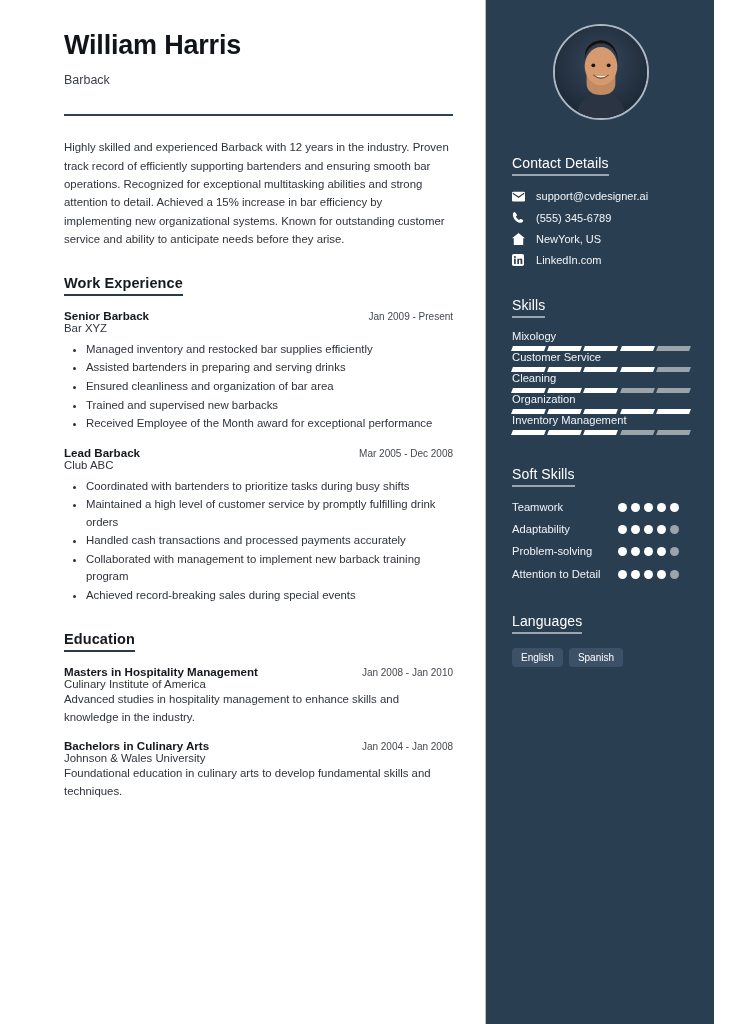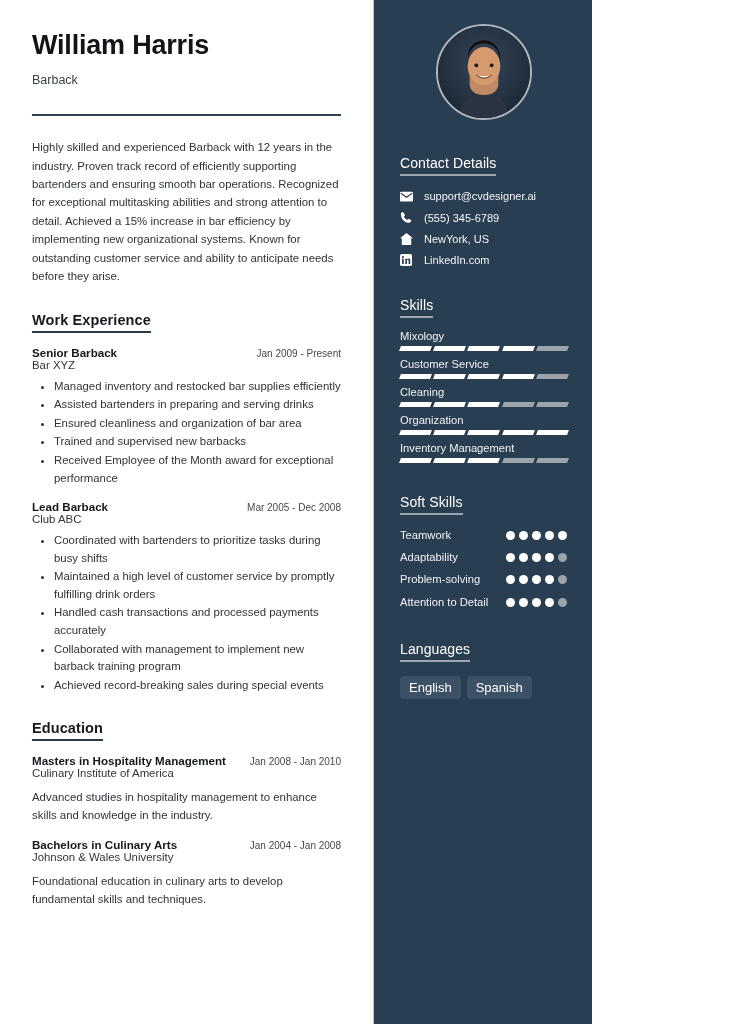--- a/index.html
+++ b/index.html
@@ -7,23 +7,24 @@
   body {
     width: 730px;
     height: 1024px;
     font-family: "Liberation Sans", sans-serif;
     background: #ffffff;
     overflow: hidden;
   }
 
   .resume {
     display: flex;
-    width: 592px;
+    width: 714px;
     height: 1024px;
     background: #ffffff;
+    padding-left: 32px;
   }
 
   
   .main {
     width: 487px;
     height: 1024px;
     padding: 30px 32px 0 32px;
     background: #ffffff;
     border-right: 1px solid #b9bfc7;
     position: relative;
@@ -93,21 +94,20 @@
   .entry-org {
     font-size: 11.4px;
     color: #2f343b;
     margin-top: 0;
   }
 
   .entry-desc {
     font-size: 11.4px;
     line-height: 1.6;
     color: #2e333a;
-    margin-top: 9px;
   }
 
   ul.bullets {
     margin-top: 7px;
     padding-left: 22px;
   }
 
   ul.bullets li {
     font-size: 11.4px;
     line-height: 1.54;
@@ -172,21 +172,21 @@
   .contact-icon svg { display: block; }
 
   .contact-text {
     font-size: 11px;
     color: #f2f5f8;
     margin-left: 7px;
   }
 
   .side-block { margin-top: 30px; }
 
-  .skill-item { margin-bottom: 7px; }
+  .skill-item { }
 
   .skill-name {
     font-size: 11.2px;
     color: #f0f3f6;
     margin-bottom: 4px;
   }
 
   .skill-bar {
     display: flex;
     gap: 3px;
@@ -233,21 +233,21 @@
   .dot.on { background: #ffffff; }
 
   .lang-chips {
     display: flex;
     flex-wrap: wrap;
     gap: 6px;
     margin-top: 14px;
   }
 
   .chip {
-    font-size: 13px;
+    font-size: 10px;
     color: #ffffff;
     background: #3d5166;
     border-radius: 4px;
     padding: 4px 9px;
   }
 </style>
 </head>
 <body>
 
 <div class="resume">

